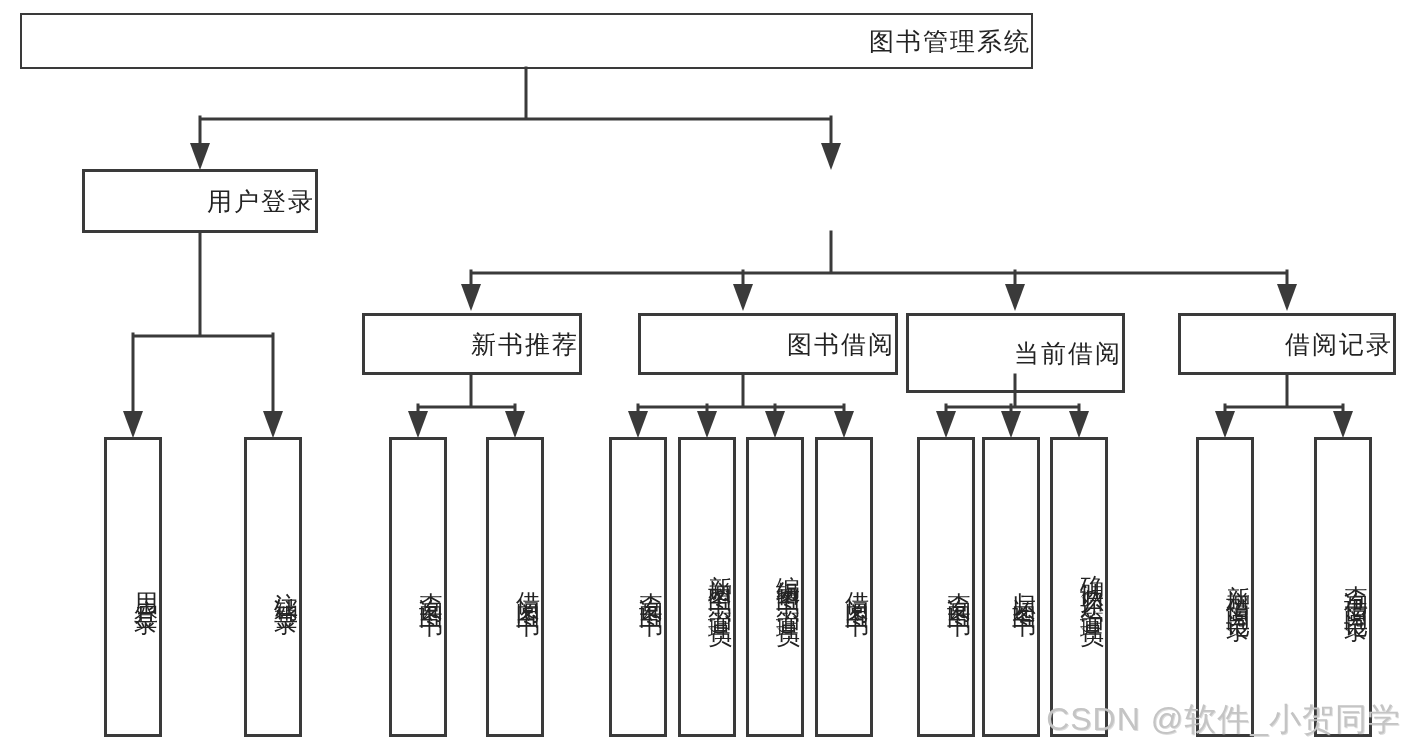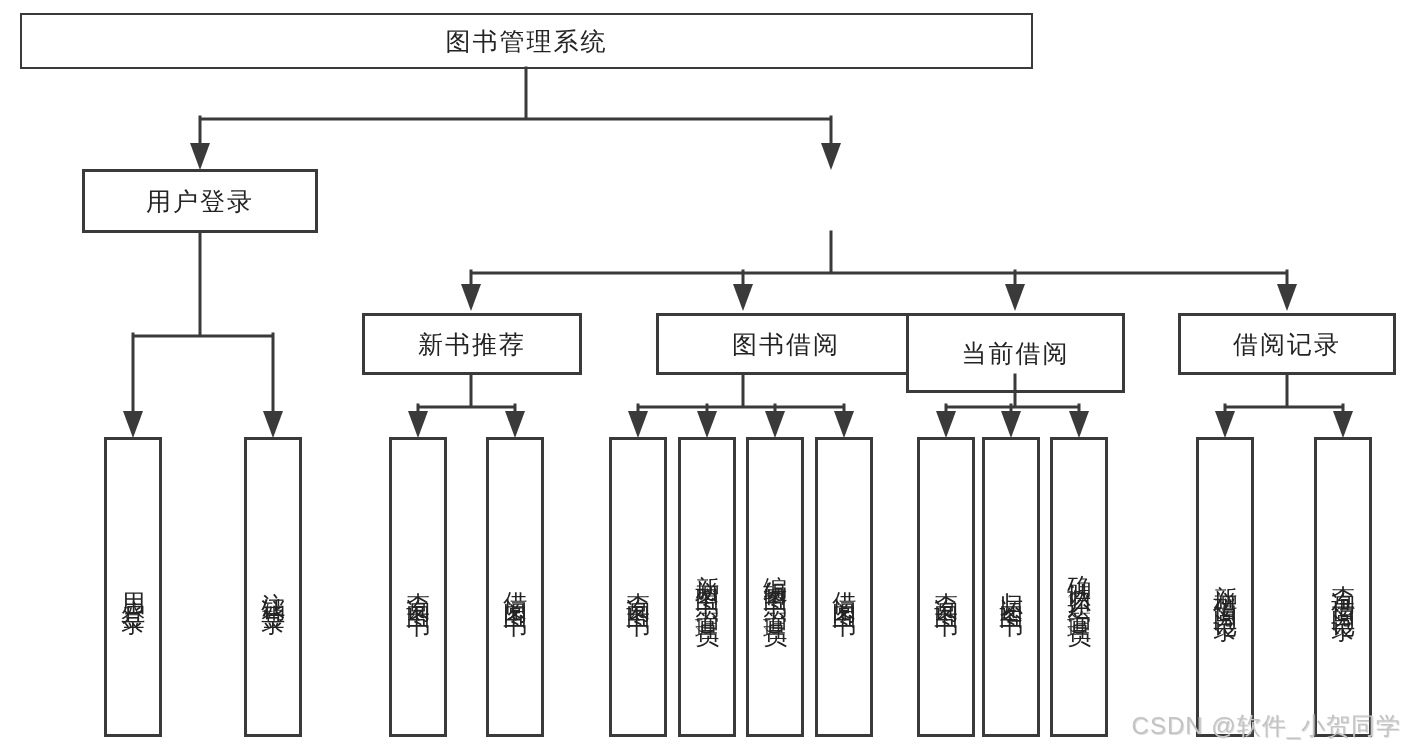--- a/index.html
+++ b/index.html
@@ -1,51 +1,51 @@
 <!DOCTYPE html>
 <html style="--line: #3a3a3a; --text: #232323; --watermark: #c4c4c4; --background: #ffffff;"><head>
 <meta charset="utf-8">
 <style>
   * { box-sizing: border-box; }
   html,body { margin:0; padding:0; background:#fff; }
   body { font-family:"Liberation Sans","DejaVu Sans",sans-serif; }
   .canvas { position:relative; width:1405px; height:747px; background:#fff; overflow:hidden; }
 
   .box { position:absolute; background:#fff; border:3px solid var(--line,#3a3a3a);
-         display:flex; align-items:center; justify-content:center; color:var(--text,#232323); }
+         display:flex; align-items:center; justify-content:flex-end; color:var(--text,#232323); }
   .box.root { border-width:2px; }
   .hbox .lbl { font-size:25px; letter-spacing:2px; white-space:nowrap; }
   .vbox .lbl { writing-mode:vertical-rl; text-orientation:mixed; font-size:24px;
                letter-spacing:7px; line-height:1.1; }
 
   svg.connectors { position:absolute; left:0; top:0; pointer-events:none; }
   .wire  { stroke:var(--line,#3a3a3a); stroke-width:3; fill:none; stroke-linecap:square; }
   .arrow { fill:var(--line,#3a3a3a); stroke:none; }
 
-  .watermark { position:absolute; right:4px; bottom:5px; font-size:24px;
+  .watermark { position:absolute; right:4px; bottom:5px; font-size:32px;
                color:var(--watermark,#c4c4c4); letter-spacing:1px; z-index:6;
                text-shadow:1px 1px 0 rgba(130,130,130,0.28); white-space:nowrap; }
 </style>
 </head>
 <body>
 
 <div class="canvas">
 
   <div class="box hbox root" style="left:20px;top:13px;width:1013px;height:56px">
     <span class="lbl">图书管理系统</span>
   </div>
 
   <div class="box hbox" style="left:82px;top:169px;width:236px;height:64px">
     <span class="lbl">用户登录</span>
   </div>
 
   <div class="box hbox" style="left:362px;top:313px;width:220px;height:62px">
     <span class="lbl">新书推荐</span>
   </div>
-  <div class="box hbox" style="left:656px;top:313px;width:260px;height:62px">
+  <div class="box hbox" style="left:638px;top:313px;width:260px;height:62px">
     <span class="lbl">图书借阅</span>
   </div>
   <div class="box hbox" style="left:906px;top:313px;width:219px;height:80px">
     <span class="lbl">当前借阅</span>
   </div>
   <div class="box hbox" style="left:1178px;top:313px;width:218px;height:62px">
     <span class="lbl">借阅记录</span>
   </div>
 
   <div class="box vbox" style="left:104px;top:437px;width:58px;height:300px">

